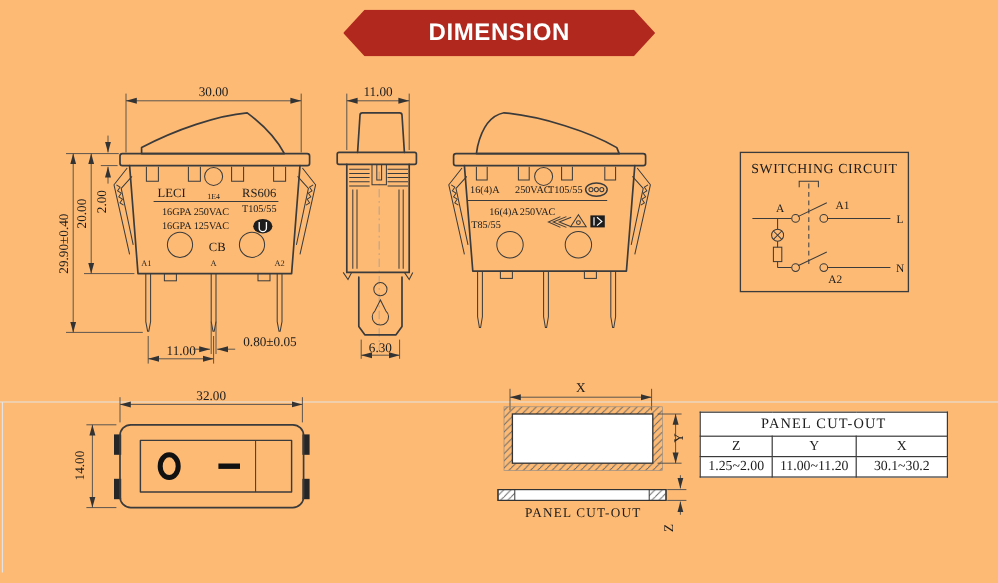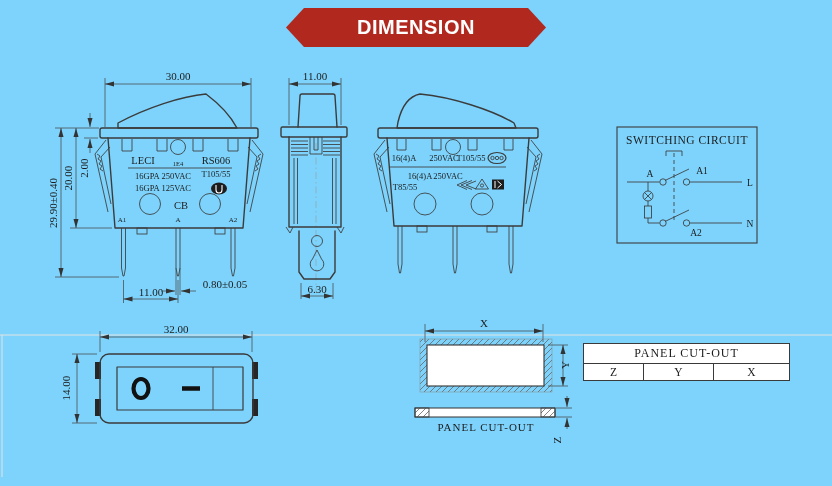--- a/index.html
+++ b/index.html
@@ -1,16 +1,16 @@
 <!DOCTYPE html>
 <html><head>
 <meta charset="utf-8">
 <style>
   html,body{margin:0;padding:0;background:#fff;}
-  .page{position:relative;width:832px;height:486px;background:#7dd3fc;overflow:hidden;
+  .page{position:relative;width:832px;height:486px;background:#fdba74;overflow:hidden;
         font-family:"Liberation Serif",serif;}
   .banner{position:absolute;left:286px;top:8px;width:260px;height:39px;background:#b1281e;
           clip-path:polygon(18px 0,242px 0,260px 50%,242px 100%,18px 100%,0 50%);
           display:flex;align-items:center;justify-content:center;}
   .banner span{color:#ffffff;font-family:"Liberation Sans",sans-serif;font-weight:bold;
                font-size:20px;letter-spacing:.5px;}
   svg.drawing{position:absolute;left:0;top:0;}
   
   .o{fill:none;stroke:#3b3b3b;stroke-width:1.4;stroke-linejoin:round;stroke-linecap:round;}
   .t{fill:none;stroke:#3b3b3b;stroke-width:.85;}
@@ -256,16 +256,21 @@
       </colgroup>
     <tbody>
       <tr>
         <td class="title" colspan="3">PANEL CUT-OUT</td>
       </tr>
       <tr>
         <td>Z</td>
         <td>Y</td>
         <td>X</td>
       </tr>
+      <tr>
+        <td>1.25~2.00</td>
+        <td>11.00~11.20</td>
+        <td>30.1~30.2</td>
+      </tr>
     </tbody>
   </table>
 
 </div>
 
 </body></html>

